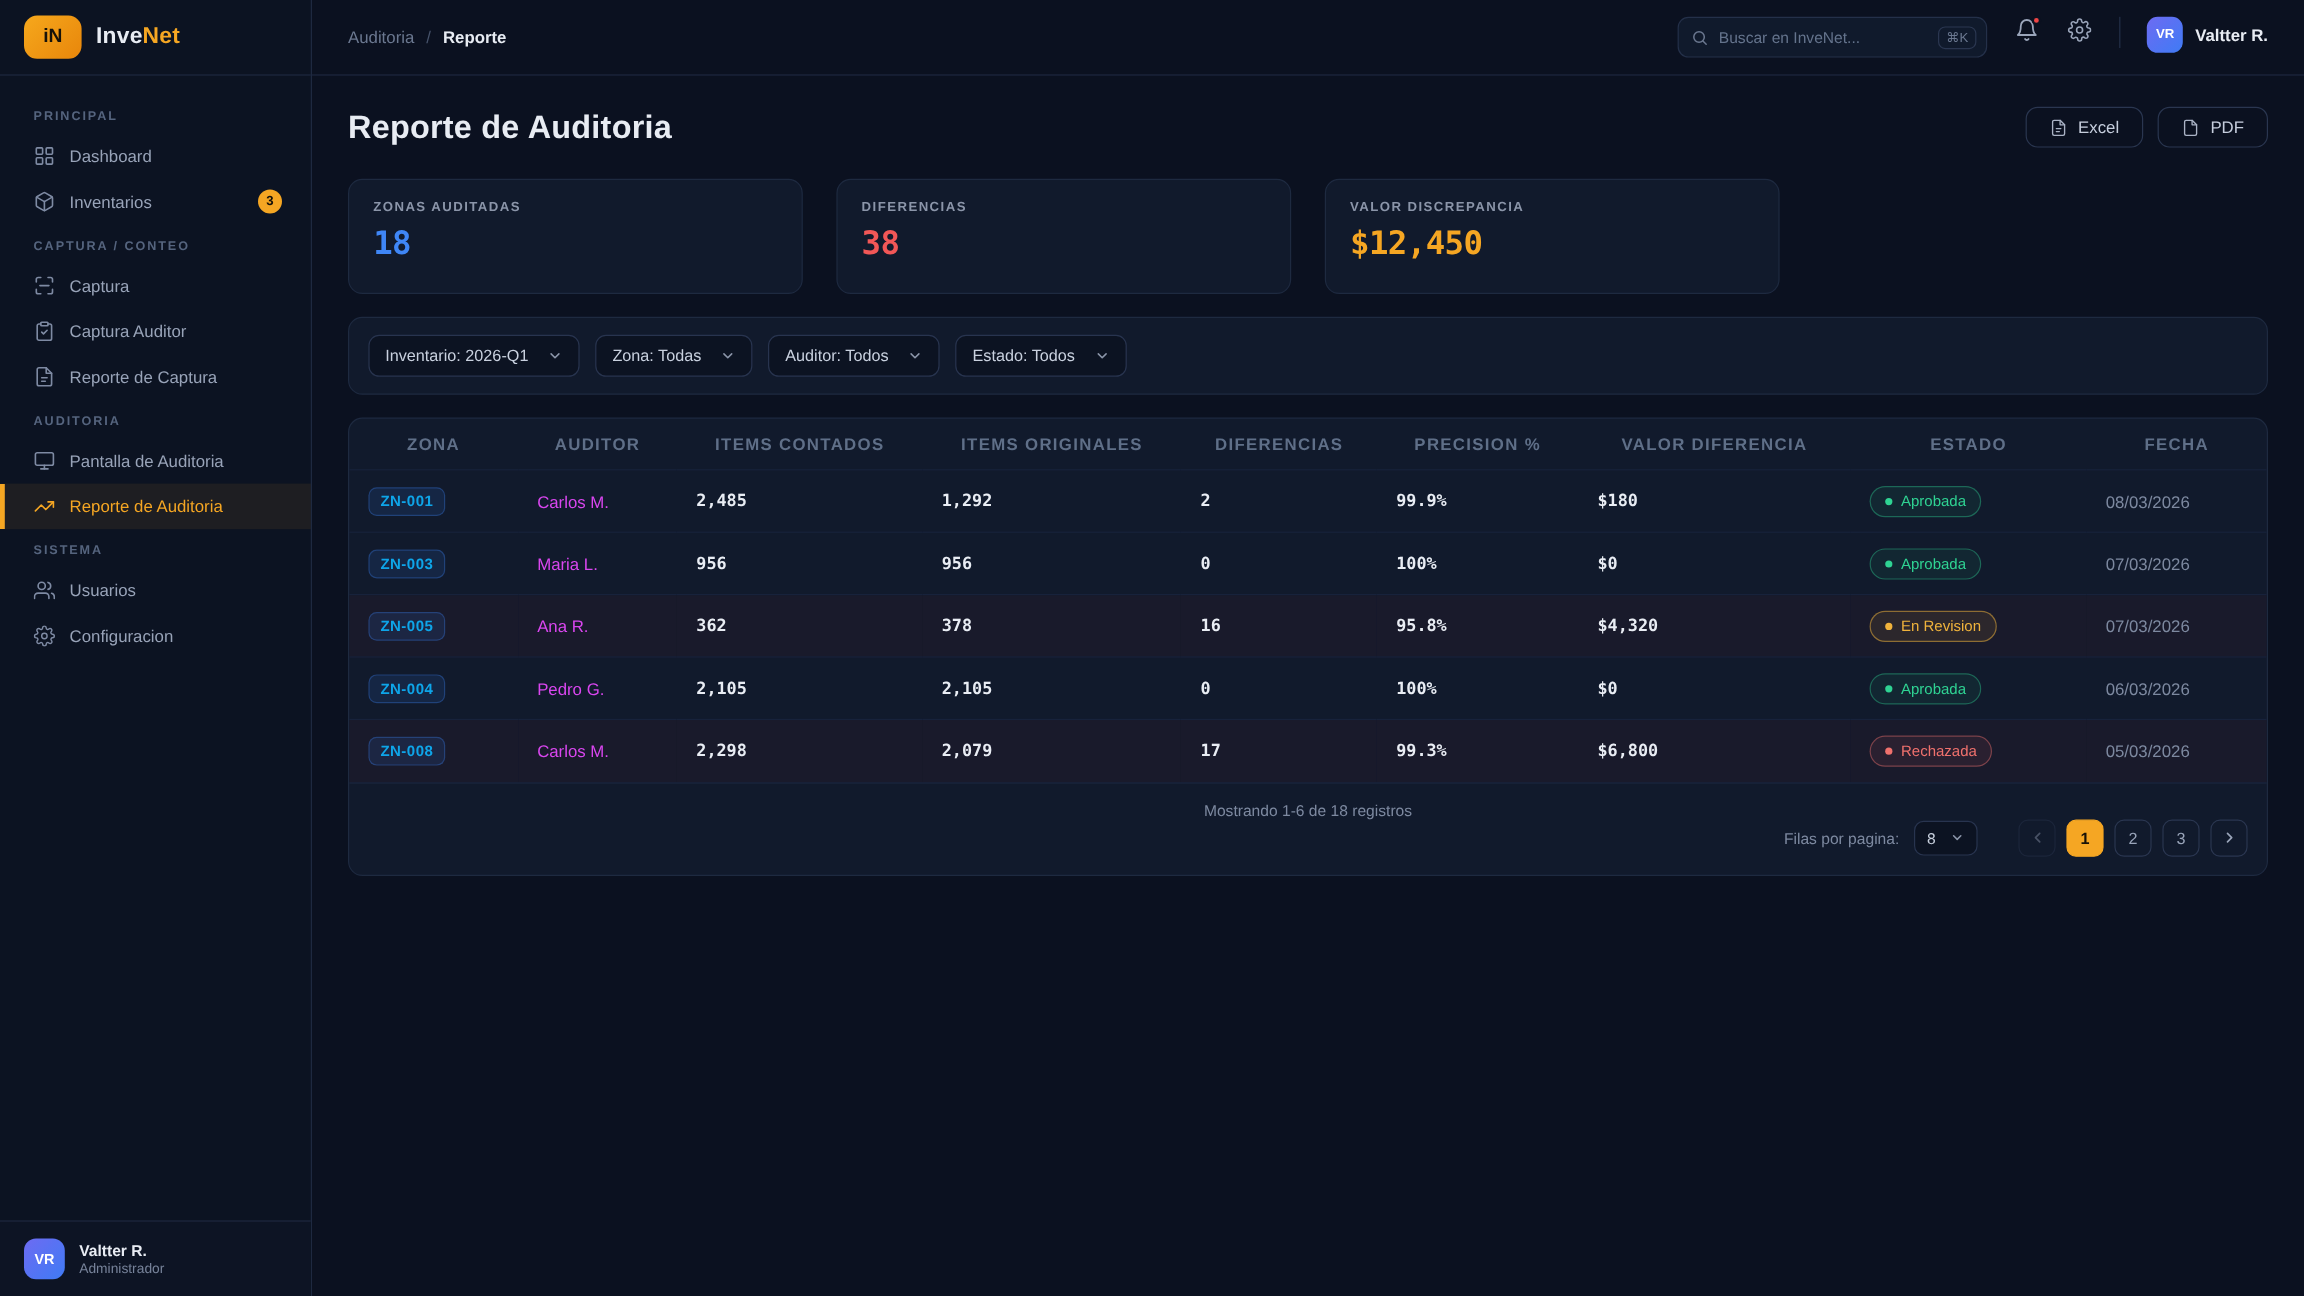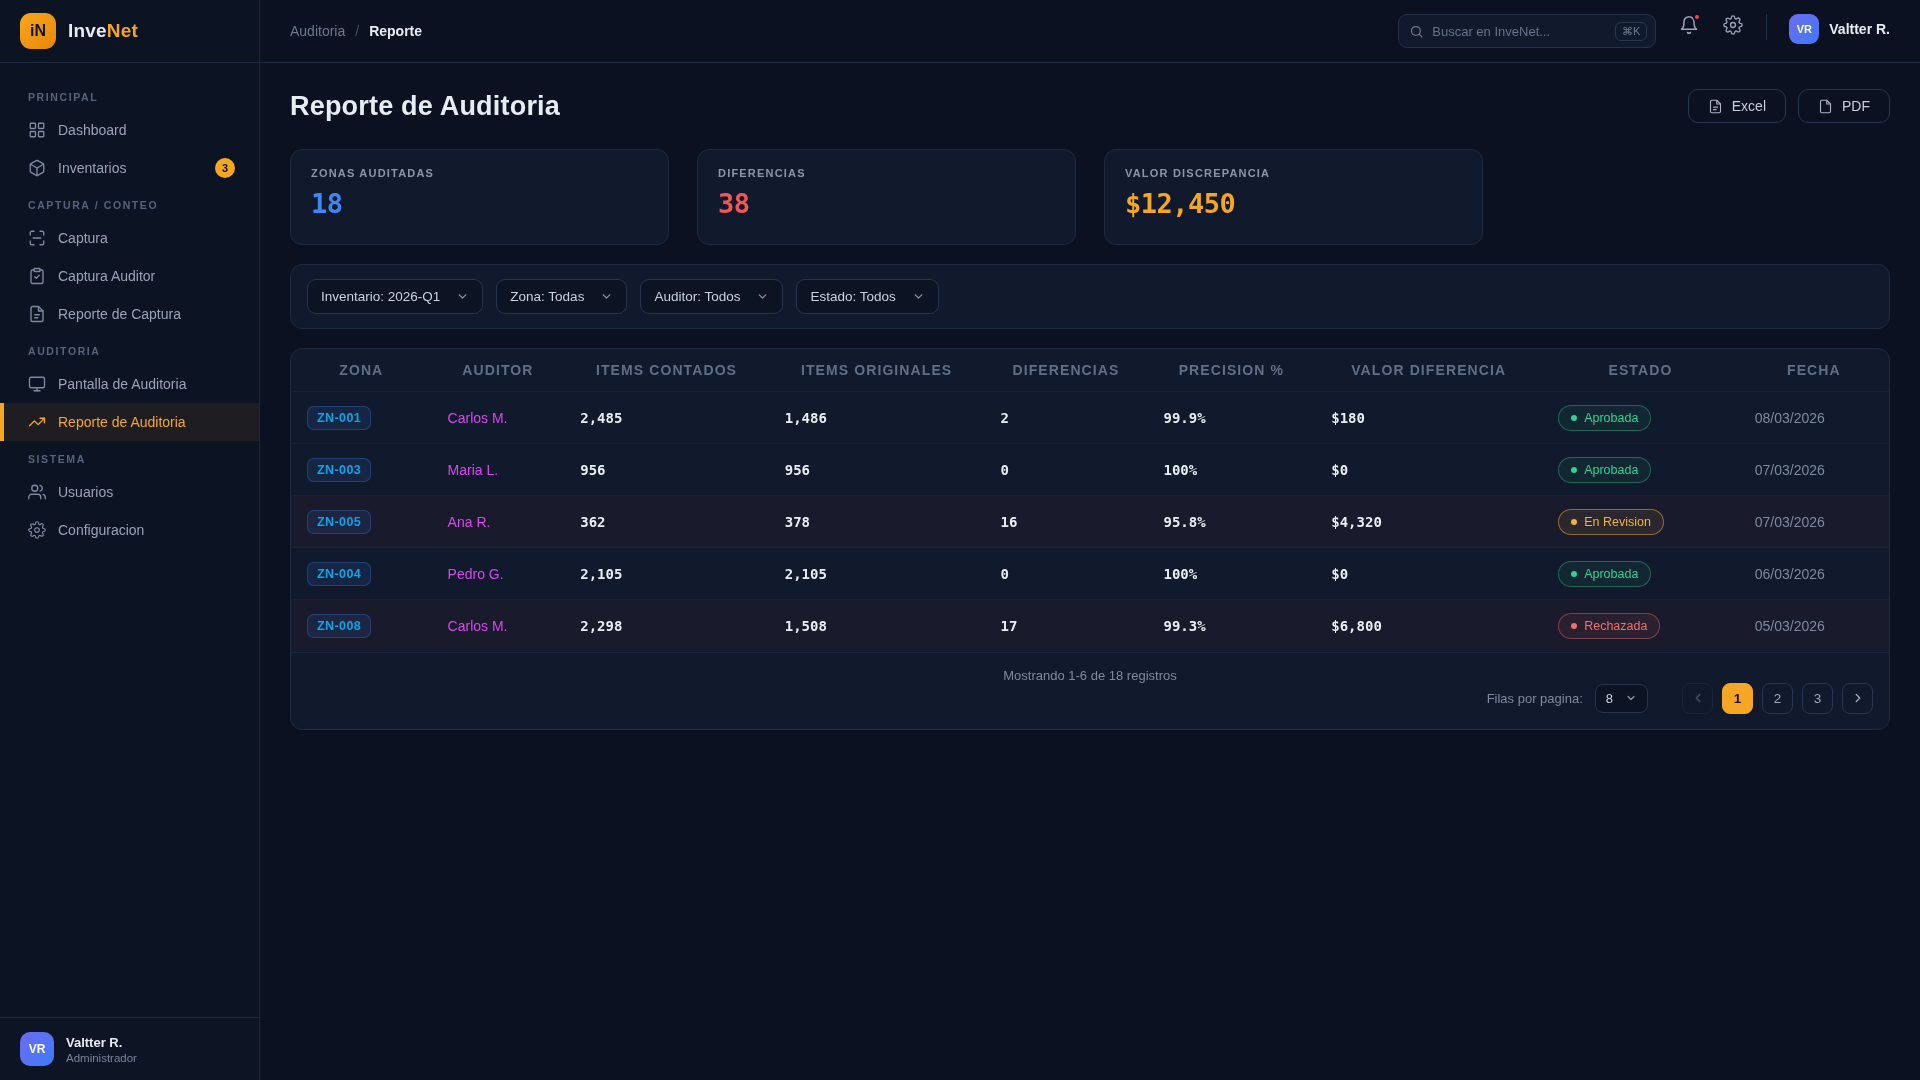--- a/index.html
+++ b/index.html
@@ -8,21 +8,21 @@
 
   
   .c-blue{color:#3f86f6;} .c-green{color:#2fd393;} .c-red:{}
   .c-red{color:#f25757;} .c-amber{color:#f5a623;} .c-white{color:#e9edf4;}
 
   
   .sidebar{position:fixed;left:0;top:0;width:260px;height:1080px;background:#0c1322;
     border-right:1px solid #1e2940;display:flex;flex-direction:column;}
   .logo-row{height:63px;display:flex;align-items:center;gap:12px;padding:0 20px;
     border-bottom:1px solid #1e2940;flex:0 0 auto;}
-  .logo-mark{width:36px;height:36px;border-radius:11px;
+  .logo-mark{width:48px;height:36px;border-radius:11px;
     background:linear-gradient(135deg,#f6a81c,#e8860b);display:flex;align-items:center;
     justify-content:center;font-weight:700;font-size:16px;color:#16120a;}
   .brand{font-size:19px;font-weight:700;letter-spacing:.2px;}
   .brand .b2{color:#f5a623;}
   .nav{padding-top:16px;flex:1 1 auto;}
   .nav-section-title{padding:12px 28px 8px;font-size:10.5px;font-weight:700;
     letter-spacing:1.6px;text-transform:uppercase;color:#55647e;}
   .nav-item{height:38px;display:flex;align-items:center;gap:12px;padding:0 24px 0 28px;
     font-size:14px;color:#98a3b8;cursor:pointer;}
   .nav-item svg{width:18px;height:18px;stroke:#7e8aa3;flex:0 0 auto;}
@@ -358,21 +358,21 @@
           <th>Valor Diferencia</th>
           <th>Estado</th>
           <th>Fecha</th>
         </tr>
       </thead>
       <tbody id="table-body">
   <tr>
     <td><span class="chip">ZN-001</span></td>
     <td class="td-auditor">Carlos M.</td>
     <td class="td-num">2,485</td>
-    <td class="td-num">1,486</td>
+    <td class="td-num">1,292</td>
     <td class="td-num c-red">2</td>
     <td class="td-num c-green">99.9%</td>
     <td class="td-num c-white">$180</td>
     <td><span class="badge badge-aprobada">
                 <span class="dot"></span>
                 <span>Aprobada</span>
               </span></td>
     <td class="td-fecha">08/03/2026</td>
   </tr>
 
@@ -418,21 +418,21 @@
                 <span class="dot"></span>
                 <span>Aprobada</span>
               </span></td>
     <td class="td-fecha">06/03/2026</td>
   </tr>
 
   <tr class="row-tint">
     <td><span class="chip">ZN-008</span></td>
     <td class="td-auditor">Carlos M.</td>
     <td class="td-num">2,298</td>
-    <td class="td-num">1,508</td>
+    <td class="td-num">2,079</td>
     <td class="td-num c-red">17</td>
     <td class="td-num c-red">99.3%</td>
     <td class="td-num c-red">$6,800</td>
     <td><span class="badge badge-rechazada">
                 <span class="dot"></span>
                 <span>Rechazada</span>
               </span></td>
     <td class="td-fecha">05/03/2026</td>
   </tr>
 

